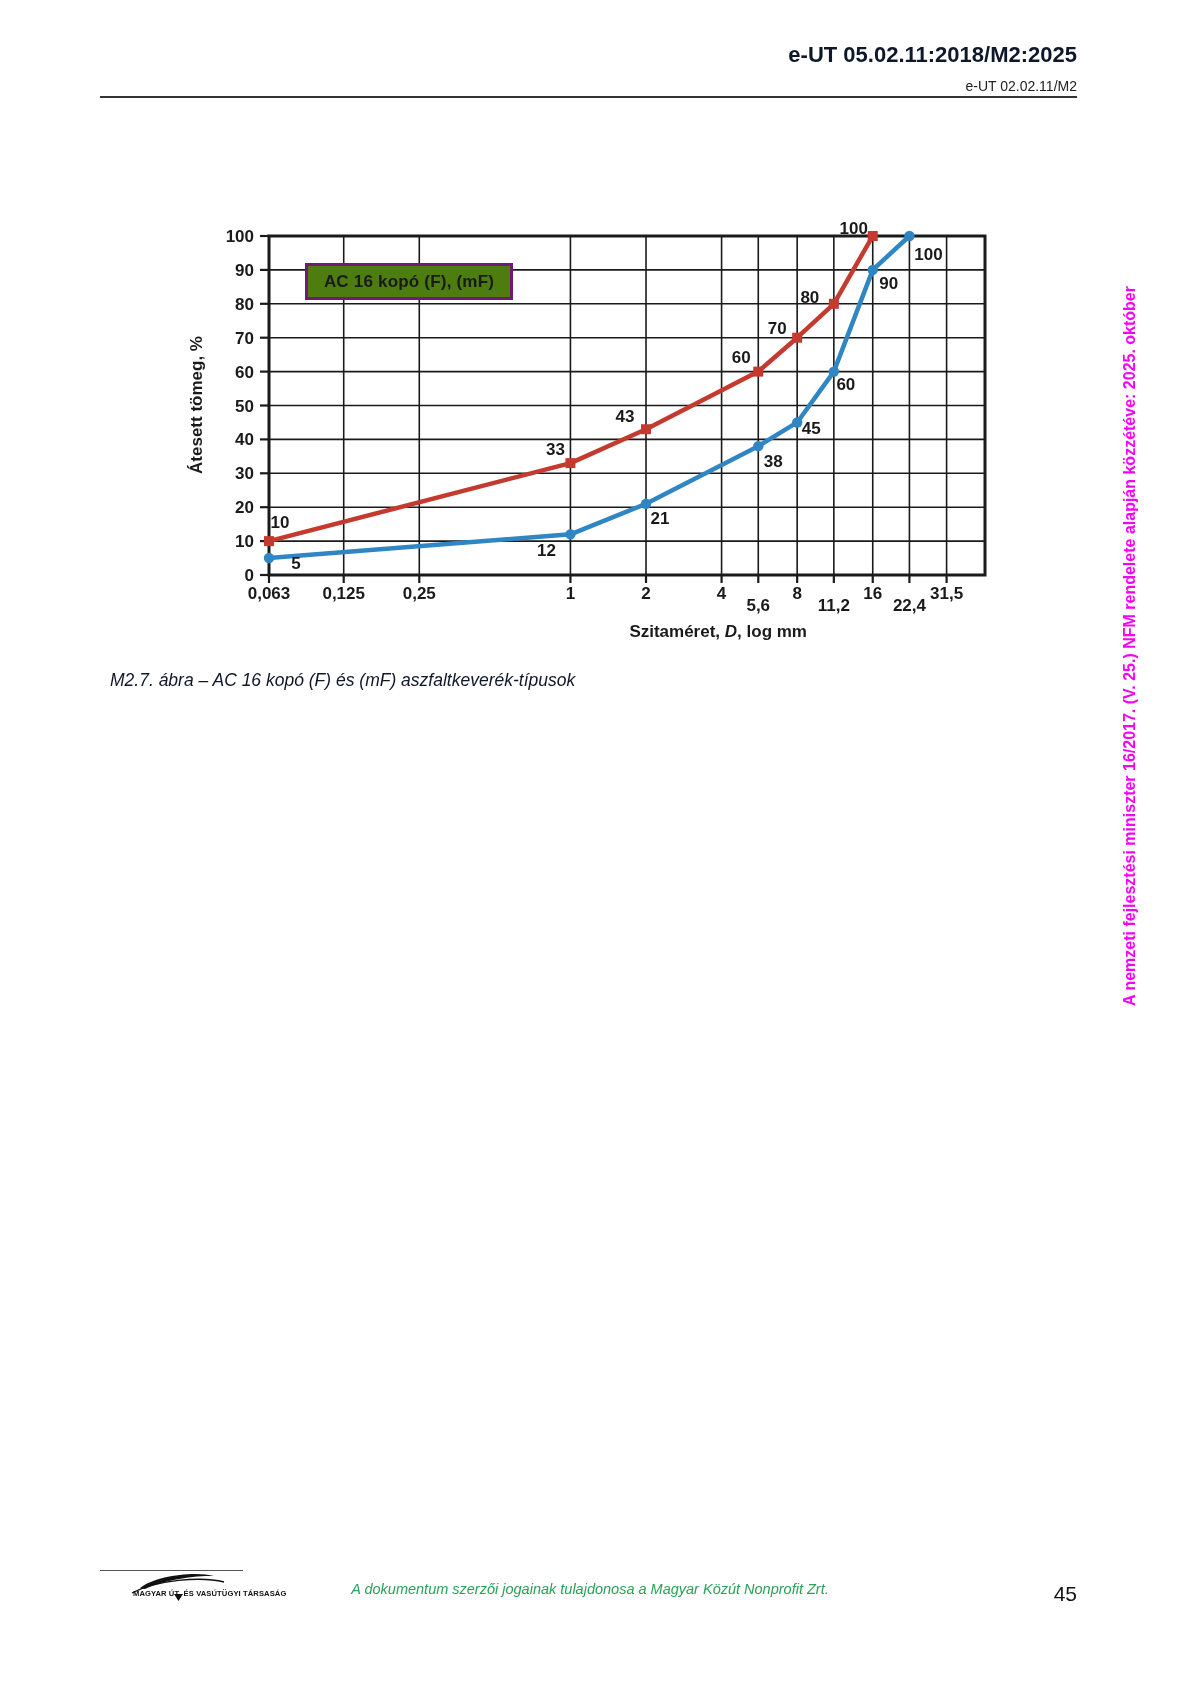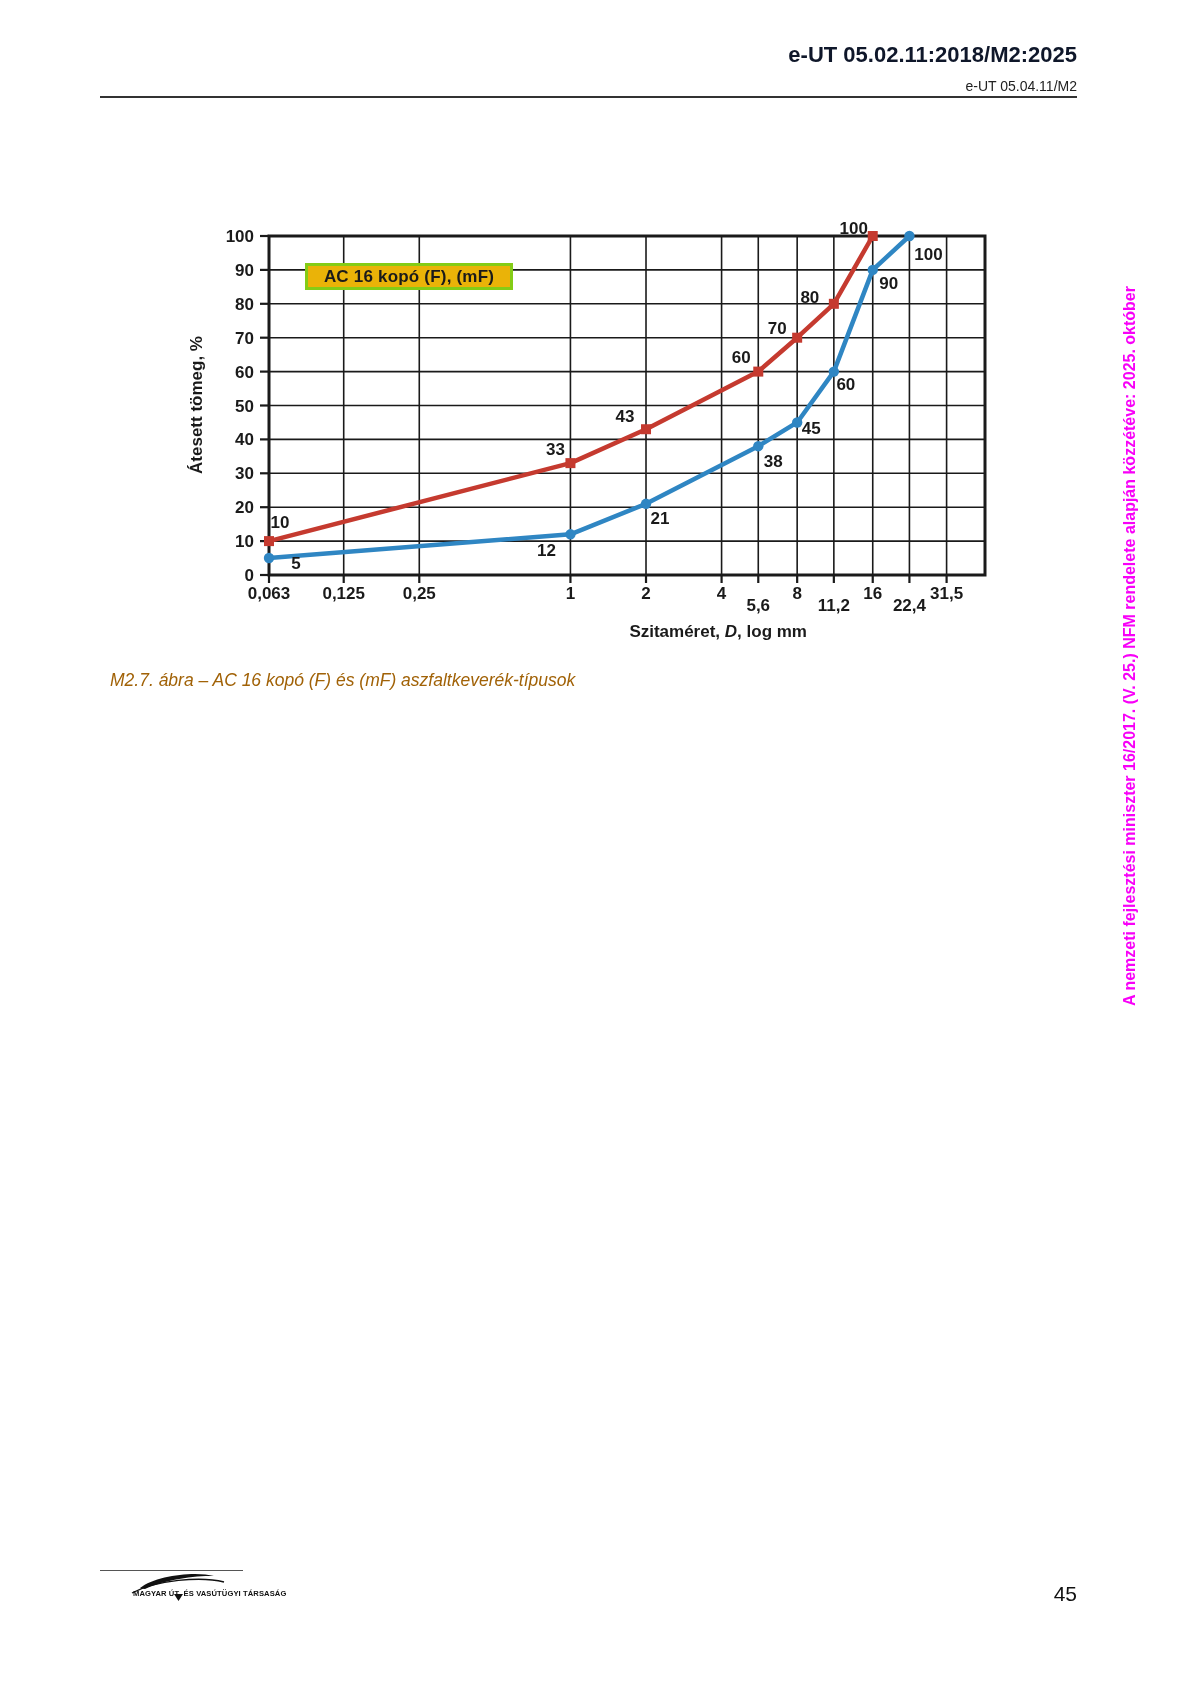--- a/index.html
+++ b/index.html
@@ -7,50 +7,50 @@
         font-family:"Liberation Sans",sans-serif;color:#1a1a1a;overflow:hidden;}
 
   
   .doc-id{position:absolute;top:42px;right:113px;font-weight:bold;font-size:22px;white-space:nowrap;}
   .doc-ref{position:absolute;top:78px;right:113px;font-size:14px;color:#222;white-space:nowrap;}
   .hrule{position:absolute;left:100px;top:96px;width:977px;height:1.5px;background:#333;}
 
   
   .chart-svg{position:absolute;left:180px;top:195px;}
   .chart-svg text{font-family:"Liberation Sans",sans-serif;font-weight:bold;font-size:17px;fill:#1a1a1a;}
-  .legend{position:absolute;left:305px;top:263px;width:208px;height:27px;border:3px solid #84cc16;
-          background:#eab308;display:flex;align-items:center;justify-content:center;
+  .legend{position:absolute;left:305px;top:263px;width:208px;height:37px;border:3px solid #701a75;
+          background:#4d7c0f;display:flex;align-items:center;justify-content:center;
           font-weight:bold;font-size:17px;letter-spacing:.2px;box-sizing:border-box;}
   .ylab{position:absolute;left:197px;top:405px;transform:translate(-50%,-50%) rotate(-90deg);
         font-weight:bold;font-size:17px;white-space:nowrap;}
   .xlab{position:absolute;left:407px;top:622px;width:400px;text-align:right;
         font-weight:bold;font-size:17px;}
   .xlab .sym{font-style:italic;}
-  .caption{position:absolute;left:110px;top:670px;font-style:italic;font-size:17.5px;color:#a16207;white-space:nowrap;}
+  .caption{position:absolute;left:110px;top:670px;font-style:italic;font-size:17.5px;color:#0f172a;white-space:nowrap;}
 
   
   .vnote{position:absolute;left:1121px;top:1006px;transform-origin:0 0;transform:rotate(-90deg);
          white-space:nowrap;font-weight:bold;font-size:16px;}
 
   
   .flogo-line{position:absolute;left:100px;top:1570px;width:143px;height:1px;background:#555;}
   .flogo{position:absolute;left:100px;top:1571px;width:160px;height:30px;}
   .flogo-text{position:absolute;left:101px;top:1589px;font-size:7.6px;font-weight:bold;
               white-space:nowrap;color:#111;letter-spacing:.1px;padding-left:32px;}
   .copyright{position:absolute;left:300px;top:1581px;width:580px;text-align:center;
              font-style:italic;font-size:14.5px;white-space:nowrap;}
   .pagenum{position:absolute;top:1582px;right:113px;font-size:21px;color:#111;}
 </style>
 </head>
 <body>
 
 <div class="page">
 
   <div class="doc-id" style="color: #0f172a;">e-UT 05.02.11:2018/M2:2025</div>
-  <div class="doc-ref">e-UT 05.04.11/M2</div>
+  <div class="doc-ref">e-UT 02.02.11/M2</div>
   <div class="hrule"></div>
 
   <div>
     <svg id="chart-svg" class="chart-svg" width="830" height="445" viewBox="0 0 830 445">
         <line x1="89" y1="346.1" x2="805" y2="346.1" stroke="#1a1a1a" stroke-width="1.6"></line>
         <line x1="89" y1="312.2" x2="805" y2="312.2" stroke="#1a1a1a" stroke-width="1.6"></line>
         <line x1="89" y1="278.29999999999995" x2="805" y2="278.29999999999995" stroke="#1a1a1a" stroke-width="1.6"></line>
         <line x1="89" y1="244.4" x2="805" y2="244.4" stroke="#1a1a1a" stroke-width="1.6"></line>
         <line x1="89" y1="210.5" x2="805" y2="210.5" stroke="#1a1a1a" stroke-width="1.6"></line>
         <line x1="89" y1="176.6" x2="805" y2="176.6" stroke="#1a1a1a" stroke-width="1.6"></line>
@@ -156,15 +156,16 @@
 
   <div class="vnote" style="color: rgb(248, 0, 248);">A nemzeti fejlesztési miniszter 16/2017. (V. 25.) NFM rendelete alapján közzétéve: 2025. október</div>
 
   <div class="flogo-line"></div>
   <svg class="flogo" viewBox="0 0 160 30">
     <path d="M40,17 C56,4 96,0 114,5 C94,4 60,10 45,18 Z" fill="#111"></path>
     <path d="M32,22 C56,9 101,5 124,11" fill="none" stroke="#111" stroke-width="1.4"></path>
     <path d="M74,23 l9,0 l-4.5,7 z" fill="#111"></path>
   </svg>
   <div class="flogo-text">MAGYAR ÚT- ÉS VASÚTÜGYI TÁRSASÁG</div>
+  <div class="copyright" style="color: rgb(42, 161, 87);">A dokumentum szerzői jogainak tulajdonosa a Magyar Közút Nonprofit Zrt.</div>
   <div class="pagenum">45</div>
 
 </div>
 
 </body></html>

